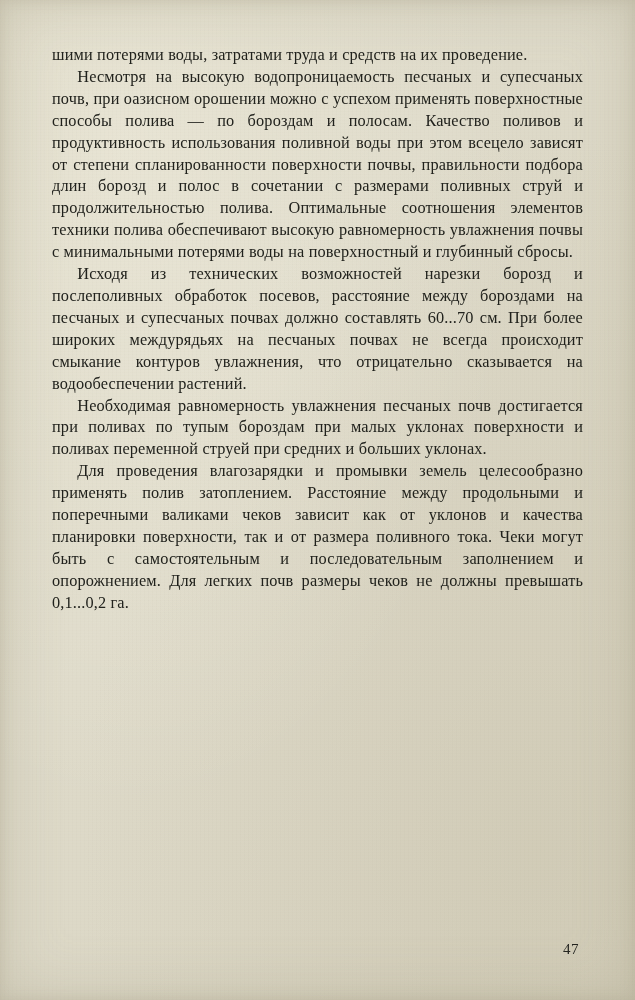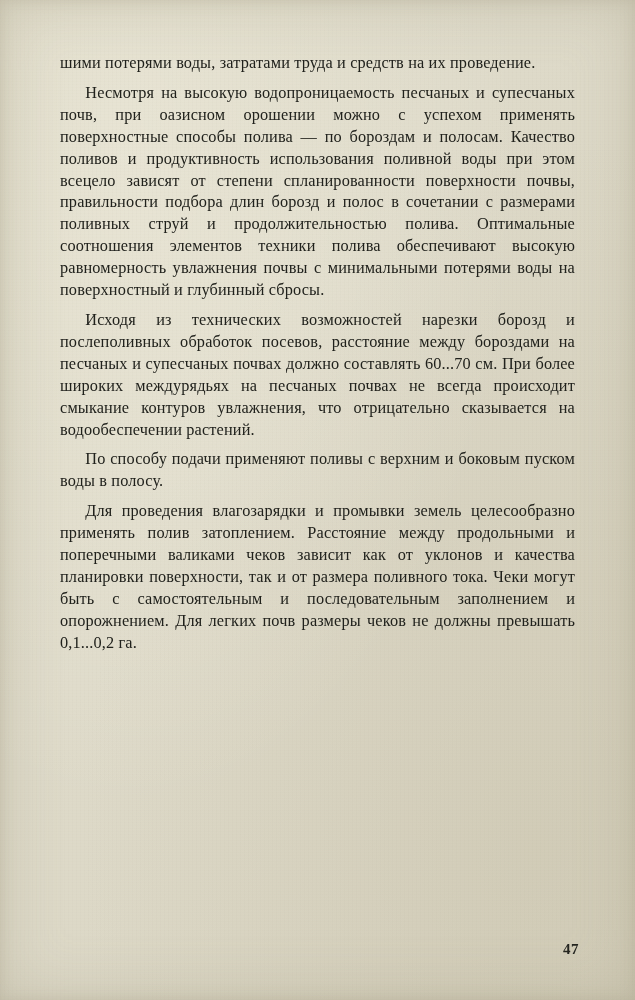--- a/index.html
+++ b/index.html
@@ -27,36 +27,35 @@
   }
   .textblock {
     color: #20211c;
     font-size: 16.3px;
     line-height: 1.345;
     text-align: justify;
     text-justify: inter-word;
     letter-spacing: 0.15px;
   }
   .textblock p {
-    margin: 8px;
+    margin: 0;
     text-indent: 0;
     padding: 0;
   }
   .textblock p.ind {
     text-indent: 1.55em;
   }
   .pagenum {
     position: absolute;
     right: 56px;
     bottom: 42px;
     font-size: 15px;
     color: #23241f;
     font-family: "Liberation Serif", serif;
     letter-spacing: 0.5px;
-    font-weight: bold;
   }
   
   .grain {
     position: absolute;
     inset: 0;
     pointer-events: none;
     opacity: 0.35;
     background-image:
       repeating-linear-gradient(0deg, rgba(120,115,95,0.045) 0px, rgba(120,115,95,0.045) 1px, rgba(255,255,255,0) 1px, rgba(255,255,255,0) 3px),
       repeating-linear-gradient(90deg, rgba(120,115,95,0.035) 0px, rgba(120,115,95,0.035) 1px, rgba(255,255,255,0) 1px, rgba(255,255,255,0) 4px);
@@ -70,21 +69,21 @@
 </style>
 </head>
 <body>
 
 <div class="page">
 
   <div class="textblock">
     <p>шими потерями воды, затратами труда и средств на их проведение.</p>
     <p class="ind">Несмотря на высокую водопроницаемость песчаных и супесчаных почв, при оазисном орошении можно с успехом применять поверхностные способы полива — по бороздам и полосам. Качество поливов и продуктивность использования поливной воды при этом всецело зависят от степени спланированности поверхности почвы, правильности подбора длин борозд и полос в сочетании с размерами поливных струй и продолжительностью полива. Оптимальные соотношения элементов техники полива обеспечивают высокую равномерность увлажнения почвы с минимальными потерями воды на поверхностный и глубинный сбросы.</p>
     <p class="ind">Исходя из технических возможностей нарезки борозд и послеполивных обработок посевов, расстояние между бороздами на песчаных и супесчаных почвах должно составлять 60...70 см. При более широких междурядьях на песчаных почвах не всегда происходит смыкание контуров увлажнения, что отрицательно сказывается на водообеспечении растений.</p>
-    <p class="ind">По способу подачи применяют поливы с верхним и боковым пуском воды в полосу.</p>
+    <p class="ind">Необходимая равномерность увлажнения песчаных почв достигается при поливах по тупым бороздам при малых уклонах поверхности и поливах переменной струей при средних и больших уклонах.</p>
     <p class="ind">Для проведения влагозарядки и промывки земель целесообразно применять полив затоплением. Расстояние между продольными и поперечными валиками чеков зависит как от уклонов и качества планировки поверхности, так и от размера поливного тока. Чеки могут быть с самостоятельным и последовательным заполнением и опорожнением. Для легких почв размеры чеков не должны превышать 0,1...0,2 га.</p>
   </div>
 
   <div class="pagenum">47</div>
 
   <div class="grain"></div>
   <div class="edge"></div>
 </div>
 
 </body></html>

